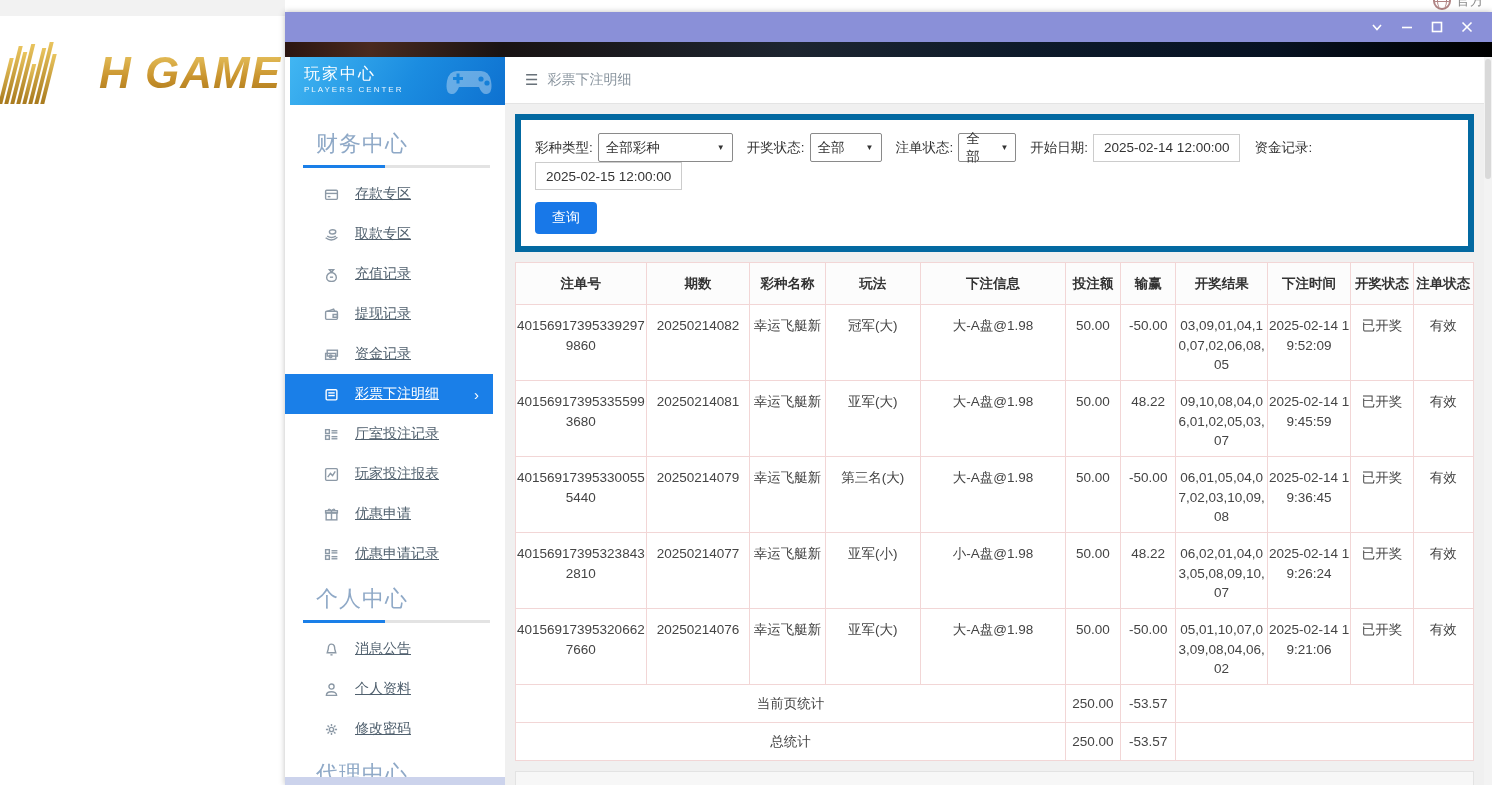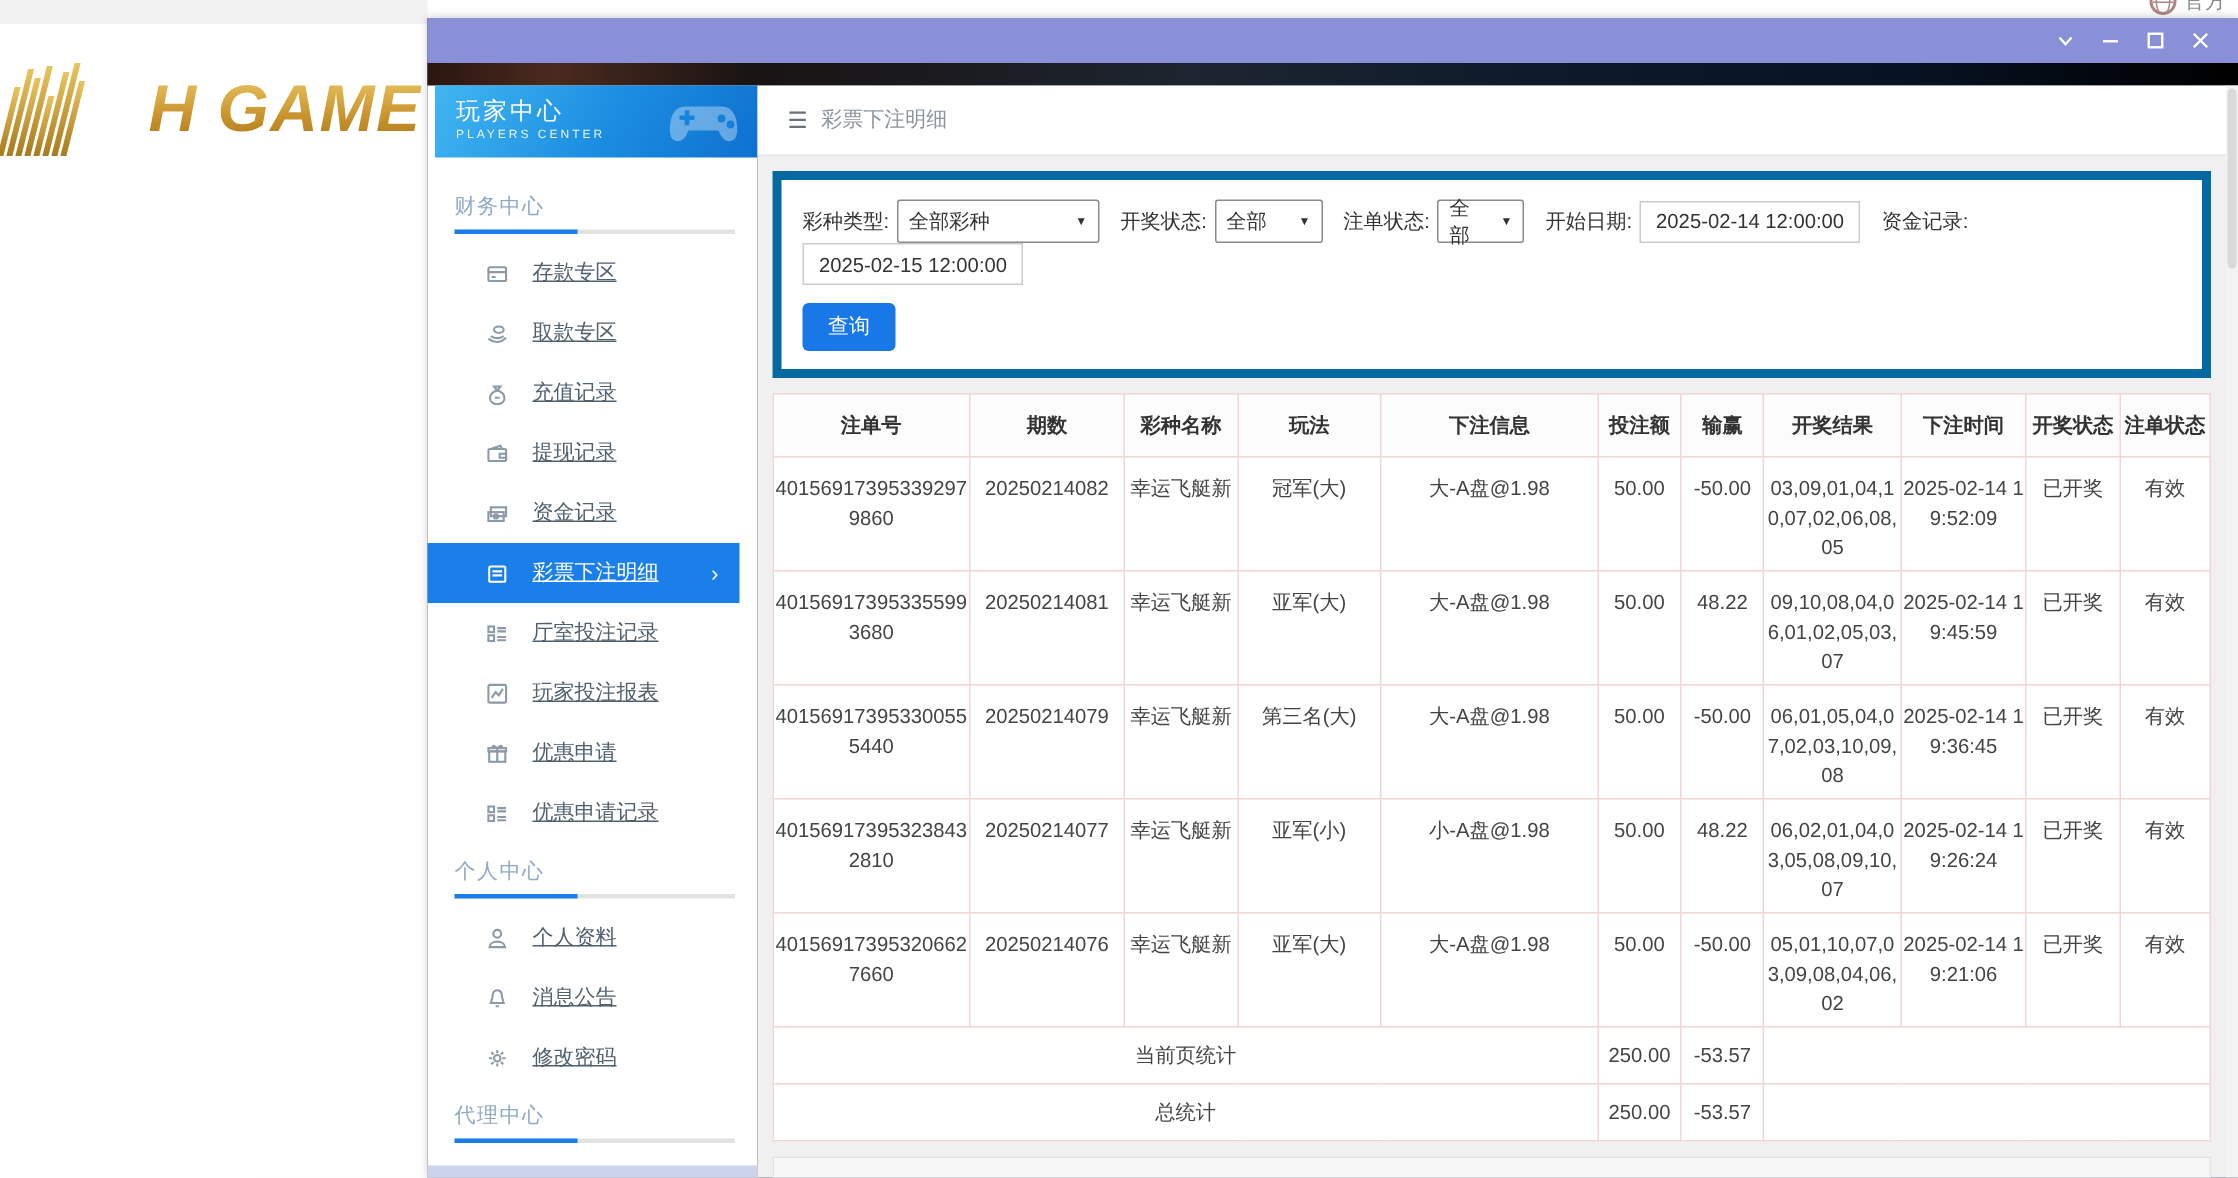--- a/index.html
+++ b/index.html
@@ -21,39 +21,39 @@
   .official { position:absolute; top:-8px; right:8px; display:flex; align-items:center; gap:5px;
     color:#8b8b8b; font-size:14px; }
   .globe { width:18px; height:18px; border:2px solid #b08484; border-radius:50%; position:relative; overflow:hidden; }
   .globe:before { content:""; position:absolute; left:50%; top:-2px; bottom:-2px; width:8px; margin-left:-5px;
     border:1.5px solid #b08484; border-radius:50%; }
   .globe:after { content:""; position:absolute; left:-2px; right:-2px; top:50%; height:0;
     border-top:1.5px solid #b08484; }
 
   
   .window { position:absolute; left:285px; top:12px; width:1207px; height:773px;
-    background:#0f172a; box-shadow:0 0 6px rgba(0,0,0,.25); }
+    background:#737373; box-shadow:0 0 6px rgba(0,0,0,.25); }
   .titlebar { height:30px; background:#8a90d8; display:flex; align-items:center;
     justify-content:flex-end; padding-right:10px; }
   .win-btn { width:30px; height:30px; display:flex; align-items:center; justify-content:center;
     color:#fff; cursor:pointer; }
   .win-btn svg { stroke:#fff; stroke-width:1.6; fill:none; }
   .dark-strip { height:15px;
     background:linear-gradient(90deg,#2b1510 0%,#4a2a1e 7%,#191313 18%,#1d2530 42%,#0d1a2a 62%,#071222 82%,#000 100%); }
   .win-body { display:flex; height:728px; }
 
   
   .sidebar { width:220px; background:#fff; position:relative; flex:none; }
   .sb-header { height:48px; margin:0 0 0 5px; padding:7px 0 0 14px; position:relative; overflow:hidden;
     background:linear-gradient(120deg,#41b6f2 0%,#1b8ce0 55%,#0e71d0 100%); color:#fff; }
   .sb-header .t1 { font-size:16px; letter-spacing:2px; }
   .sb-header .t2 { font-size:8px; letter-spacing:2px; opacity:.9; }
   .sb-header .pad-icon { position:absolute; right:10px; top:8px; opacity:.35; }
   .sb-scroll { padding-top:14px; }
-  .sb-sec-title { font-size:14px; color:#8fa9c7; padding:10px 0 6px 18px; letter-spacing:1px; }
+  .sb-sec-title { font-size:22px; color:#8fa9c7; padding:10px 0 6px 18px; letter-spacing:1px;margin-left:13px; }
   .sb-divider { height:3px; margin:0 15px 6px 18px; background:#e3e3e3; position:relative; }
   .sb-divider i { position:absolute; left:0; top:0; bottom:0; width:44%; background:#1a7fe8; }
   .sb-item { height:40px; display:flex; align-items:center; gap:16px; padding-left:38px;
     font-size:14px; color:#50606e; cursor:pointer; position:relative; margin-right:12px;text-decoration:underline; }
   .sb-item .ic { width:16px; height:16px; display:flex; align-items:center; justify-content:center; }
   .sb-item .ic svg { stroke:#8c99a6; fill:none; stroke-width:1.3; }
   .sb-item.active { background:#1a7fe8; color:#fff; }
   .sb-item.active .ic svg { stroke:#fff; }
   .sb-item.active .chev { position:absolute; right:14px; font-size:15px; color:#fff; }
   .sb-bottom-strip { position:absolute; bottom:0; left:0; right:0; height:8px; background:#ccd3ec; }
@@ -272,34 +272,34 @@
             </span>
             <span>优惠申请记录</span>
           </div>
           <div class="sb-sec-title">个人中心</div>
           <div class="sb-divider">
             <i></i>
           </div>
           <div class="sb-item">
             <span class="ic">
               <svg width="15" height="15" viewBox="0 0 14 14">
+                <path d="M7 2 C4.2 2 4 4.5 4 6.5 L3 10 h8 L10 6.5 C10 4.5 9.8 2 7 2 z"></path>
+                <line x1="6" y1="12" x2="8" y2="12"></line>
+              </svg>
+            </span>
+            <span>消息公告</span>
+          </div>
+          <div class="sb-item">
+            <span class="ic">
+              <svg width="15" height="15" viewBox="0 0 14 14">
                 <circle cx="7" cy="4.2" r="2.4"></circle>
                 <path d="M2.2 12.5 c0 -4.5 9.6 -4.5 9.6 0 z"></path>
               </svg>
             </span>
             <span>个人资料</span>
-          </div>
-          <div class="sb-item">
-            <span class="ic">
-              <svg width="15" height="15" viewBox="0 0 14 14">
-                <path d="M7 2 C4.2 2 4 4.5 4 6.5 L3 10 h8 L10 6.5 C10 4.5 9.8 2 7 2 z"></path>
-                <line x1="6" y1="12" x2="8" y2="12"></line>
-              </svg>
-            </span>
-            <span>消息公告</span>
           </div>
           <div class="sb-item">
             <span class="ic">
               <svg width="15" height="15" viewBox="0 0 14 14">
                 <circle cx="7" cy="7" r="2"></circle>
                 <path d="M7 1.8 v2 M7 10.2 v2 M1.8 7 h2 M10.2 7 h2 M3.3 3.3 l1.4 1.4 M9.3 9.3 l1.4 1.4 M10.7 3.3 l-1.4 1.4 M4.7 9.3 l-1.4 1.4"></path>
               </svg>
             </span>
             <span>修改密码</span>
           </div>

